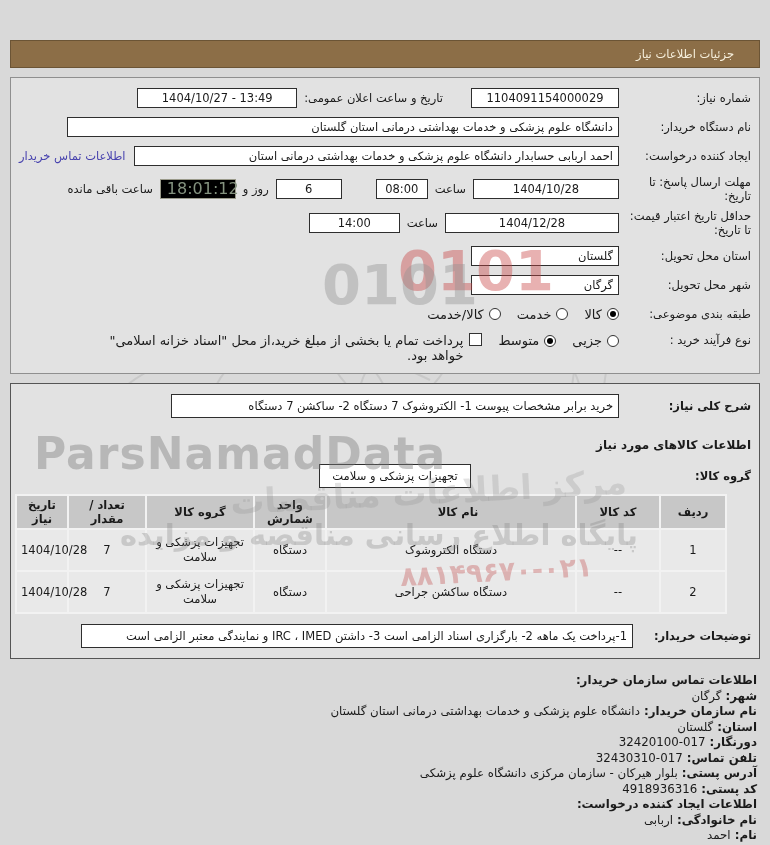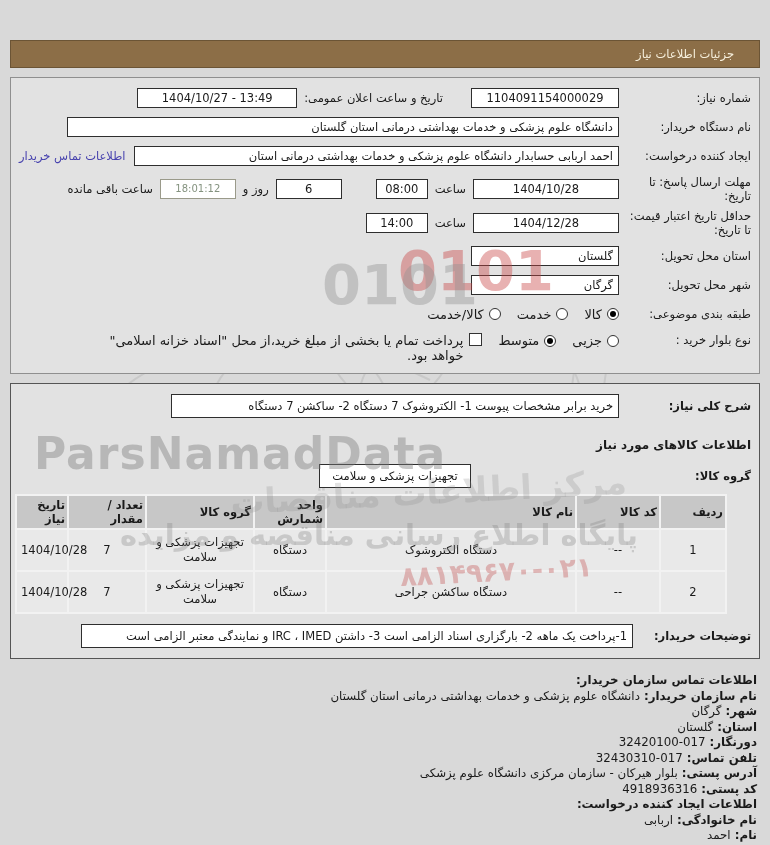--- a/index.html
+++ b/index.html
@@ -31,22 +31,22 @@
   .lbl.b { font-weight:bold; }
   .field {
     background:#fff; border:1px solid #2e2e2e; height:20px;
     line-height:18px; padding:0 5px; font-size:11.5px;
     white-space:nowrap; overflow:hidden;
   }
   .ctr { text-align:center; }
   .ltr { direction:ltr; unicode-bidi:isolate; }
   .mini-lbl { margin:0 7px; font-size:11.5px; white-space:nowrap; }
   .countdown {
-    background:#ffffff; border:1px solid #9a9a8a; color:#84927f;
-    height:20px; line-height:18px; padding:0 6px; font-size:10px;
+    background:#000000; border:1px solid #9a9a8a; color:#84927f;
+    height:20px; line-height:18px; padding:0 6px; font-size:16px;
     text-align:center;
   }
   .link { color:#4742ae; margin-right:8px; font-size:11.5px; cursor:pointer; white-space:nowrap; }
   .opt { display:flex; align-items:center; margin-left:16px; }
   .radio {
     width:12px; height:12px; border:1px solid #333; border-radius:50%;
     background:#fff; display:inline-block; margin-left:5px; position:relative;
   }
   .radio.checked::after {
     content:""; position:absolute; inset:2px; background:#000; border-radius:50%;
@@ -56,21 +56,21 @@
     display:inline-block; margin-left:6px; flex:0 0 13px;
   }
   .opt-lbl { font-size:13px; }
   .heading { font-weight:bold; font-size:12px; margin:20px 0 12px 0;text-align:right; }
   table.items {
     border-collapse:collapse; width:712px; margin:4px 24px 10px auto;
     font-size:11.5px; table-layout:fixed;
   }
   table.items th {
     background:#c7c7c7; font-weight:bold; height:28px;
-    border:2px solid #f2f2f2; text-align:right; padding:2px;
+    border:2px solid #f2f2f2; text-align:center; padding:2px;
   }
   table.items td {
     background:#e9e9e9; border:2px solid #f2f2f2; text-align:center;
     height:42px; padding:2px 4px; line-height:15px;
   }
   table.items th:nth-child(1){width:66px;}
   table.items th:nth-child(2){width:84px;}
   table.items th:nth-child(3){width:250px;padding-left:16px;}
   table.items th:nth-child(4){width:72px;}
   table.items th:nth-child(5){width:108px;}
@@ -125,23 +125,23 @@
     <div class="field ctr ltr" style="width:146px">1404/10/28</div>
     <span class="mini-lbl">ساعت</span>
     <div class="field ctr ltr" style="width:52px">08:00</div>
     <div class="field ctr" style="width:66px;margin-right:34px">6</div>
     <span class="mini-lbl">روز و</span>
     <div class="countdown ltr" style="width:76px">18:01:12</div>
     <span class="mini-lbl">ساعت باقی مانده</span>
   </div>
   <div class="row">
     <div class="lbl">حداقل تاریخ اعتبار قیمت: تا تاریخ:</div>
-    <div class="field ctr ltr" style="width:146px">1404/12/28</div>
+    <div class="field ctr ltr" style="width:174px">1404/12/28</div>
     <span class="mini-lbl">ساعت</span>
-    <div class="field ctr ltr" style="width:62px">14:00</div>
+    <div class="field ctr ltr" style="width:91px">14:00</div>
   </div>
   <div class="row">
     <div class="lbl">استان محل تحویل:</div>
     <div class="field" style="width:148px">گلستان</div>
   </div>
   <div class="row">
     <div class="lbl">شهر محل تحویل:</div>
     <div class="field" style="width:148px">گرگان</div>
   </div>
   <div class="row">
@@ -155,21 +155,21 @@
           <span class="radio"></span>
           <span class="opt-lbl">خدمت</span>
         </span>
         <span class="opt">
           <span class="radio"></span>
           <span class="opt-lbl">کالا/خدمت</span>
         </span>
       </div>
   </div>
   <div class="row" style="align-items:flex-start">
-    <div class="lbl">نوع بلوار خرید :</div>
+    <div class="lbl">نوع فرآیند خرید :</div>
     <div style="display:flex">
         <span class="opt">
           <span class="radio"></span>
           <span class="opt-lbl">جزیی</span>
         </span>
         <span class="opt">
           <span class="radio checked"></span>
           <span class="opt-lbl">متوسط</span>
         </span>
       </div>
@@ -223,22 +223,22 @@
   </table>
   <div class="row" style="margin-top:2px">
     <div class="lbl b" style="width:118px;flex-basis:118px">توضیحات خریدار:</div>
     <div class="field" style="width:552px;height:24px;line-height:22px">1-پرداخت یک ماهه 2- بارگزاری اسناد الزامی است 3- داشتن IRC ، IMED و نمایندگی معتبر الزامی است</div>
   </div>
 </div>
 
 <div class="contact">
   <div class="chead">اطلاعات تماس سازمان خریدار:</div>
   <div id="org-lines">
+      <div class="cline"><b>شهر: </b><span>گرگان</span></div>
       <div class="cline"><b>نام سازمان خریدار: </b><span>دانشگاه علوم پزشکی و خدمات بهداشتی درمانی استان گلستان</span></div>
-      <div class="cline"><b>شهر: </b><span>گرگان</span></div>
       <div class="cline"><b>استان: </b><span>گلستان</span></div>
       <div class="cline"><b>دورنگار: </b><span class="ltr">32420100-017</span></div>
       <div class="cline"><b>تلفن تماس: </b><span class="ltr">32430310-017</span></div>
       <div class="cline"><b>آدرس پستی: </b><span>بلوار هیرکان - سازمان مرکزی دانشگاه علوم پزشکی</span></div>
       <div class="cline"><b>کد پستی: </b><span class="ltr">4918936316</span></div>
     </div>
   <div class="chead">اطلاعات ایجاد کننده درخواست:</div>
   <div id="creator-lines">
       <div class="cline"><b>نام خانوادگی: </b><span>اربابی</span></div>
       <div class="cline"><b>نام: </b><span>احمد</span></div>

